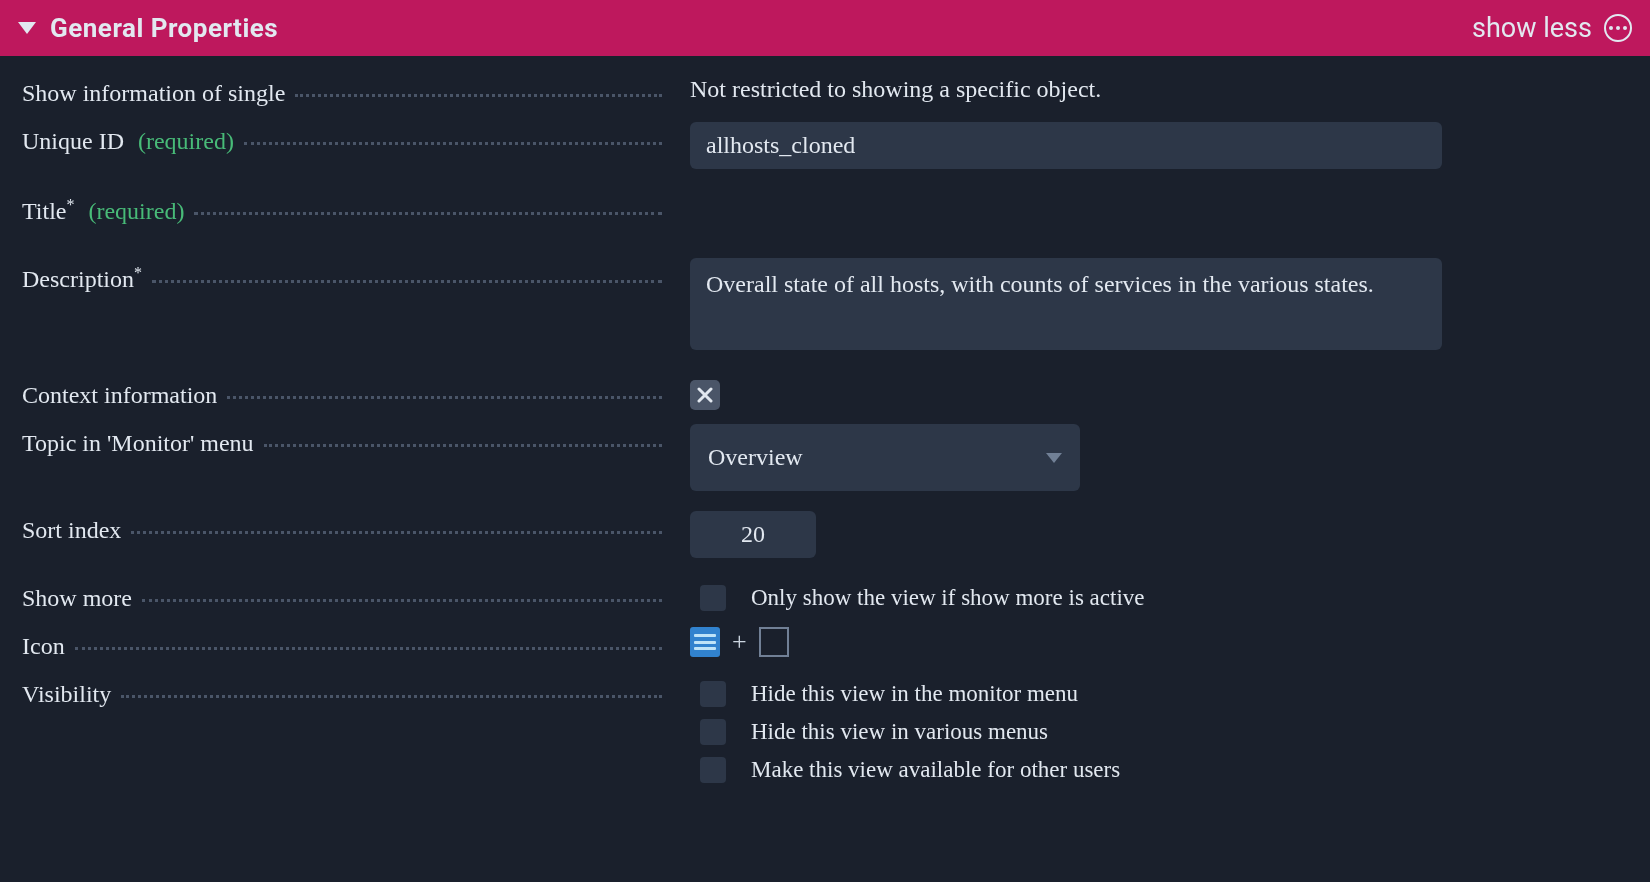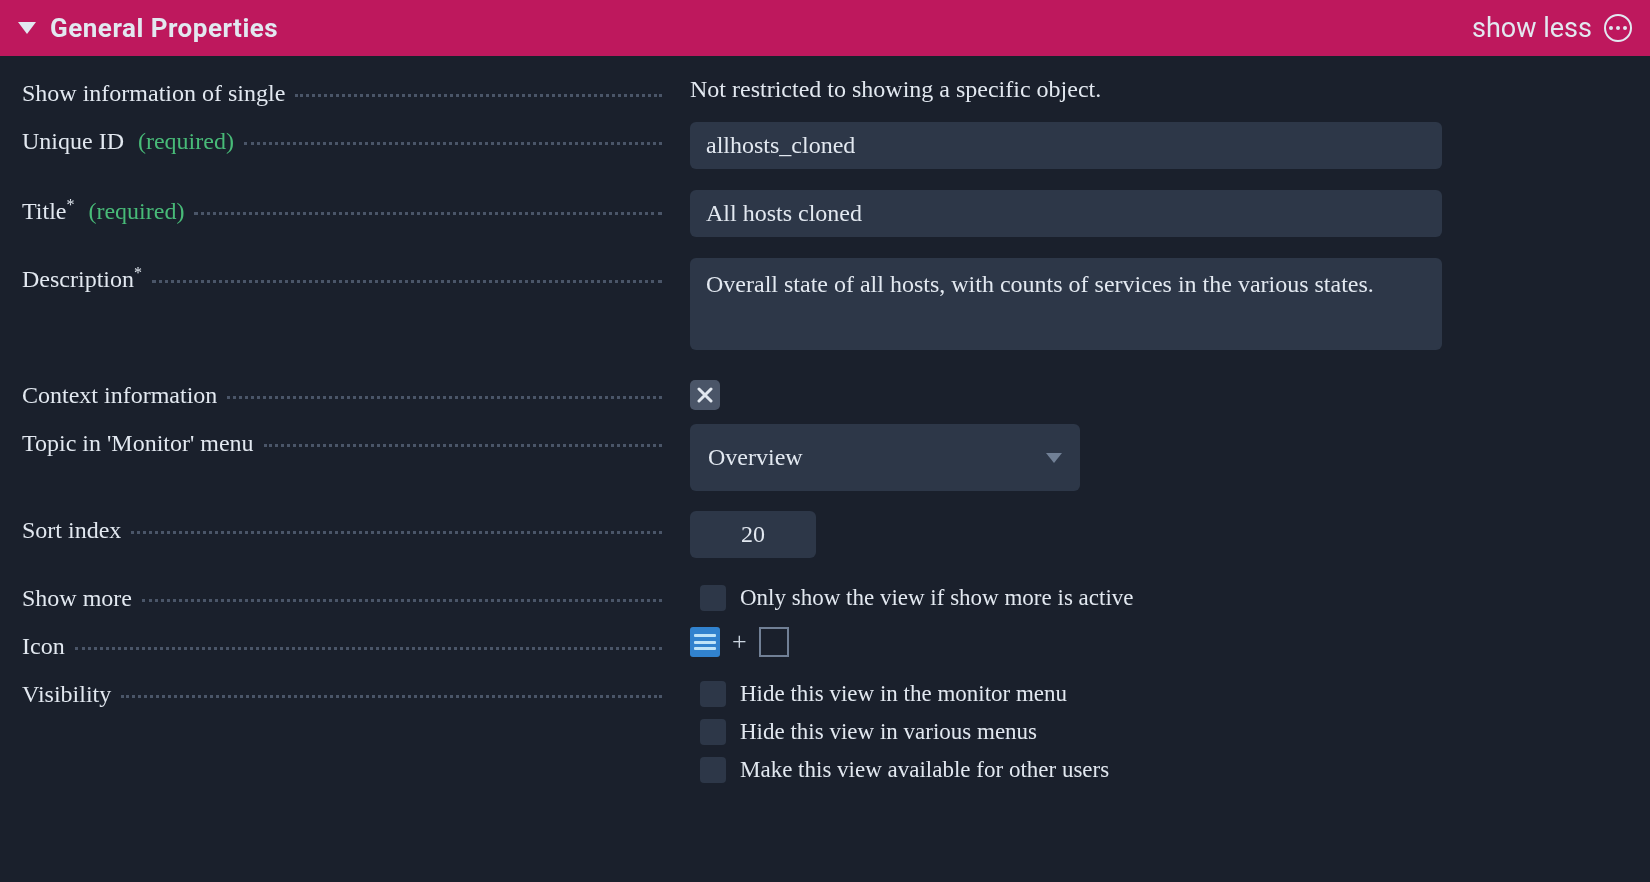--- a/index.html
+++ b/index.html
@@ -150,21 +150,21 @@
   }
   .select-arrow {
     width: 0; height: 0;
     border-left: 8px solid transparent;
     border-right: 8px solid transparent;
     border-top: 10px solid #718096;
   }
   .checkbox-row {
     display: flex;
     align-items: flex-start;
-    gap: 14px;
+    gap: 25px;
     padding: 6px 10px;
   }
   .checkbox {
     width: 26px; height: 26px;
     background: #2d3748;
     border-radius: 4px;
     flex-shrink: 0;
   }
   .icon-row {
     display: flex;
@@ -239,23 +239,20 @@
 
     <div class="row-gap"></div>
 
     <div class="row">
       <div class="label-col">
         <span class="label-text">
           <span>Title</span><span class="sup">*</span>
           <span class="req">(required)</span>
         </span>
         <span class="dots"></span>
-      </div>
-      <div class="value-col">
-        <input class="text" type="text" value="All hosts cloned" style="">
       </div>
     </div>
 
     <div class="row-gap"></div>
 
     <div class="row">
       <div class="label-col">
         <span class="label-text">
           <span>Description</span><span class="sup">*</span>
         </span>

